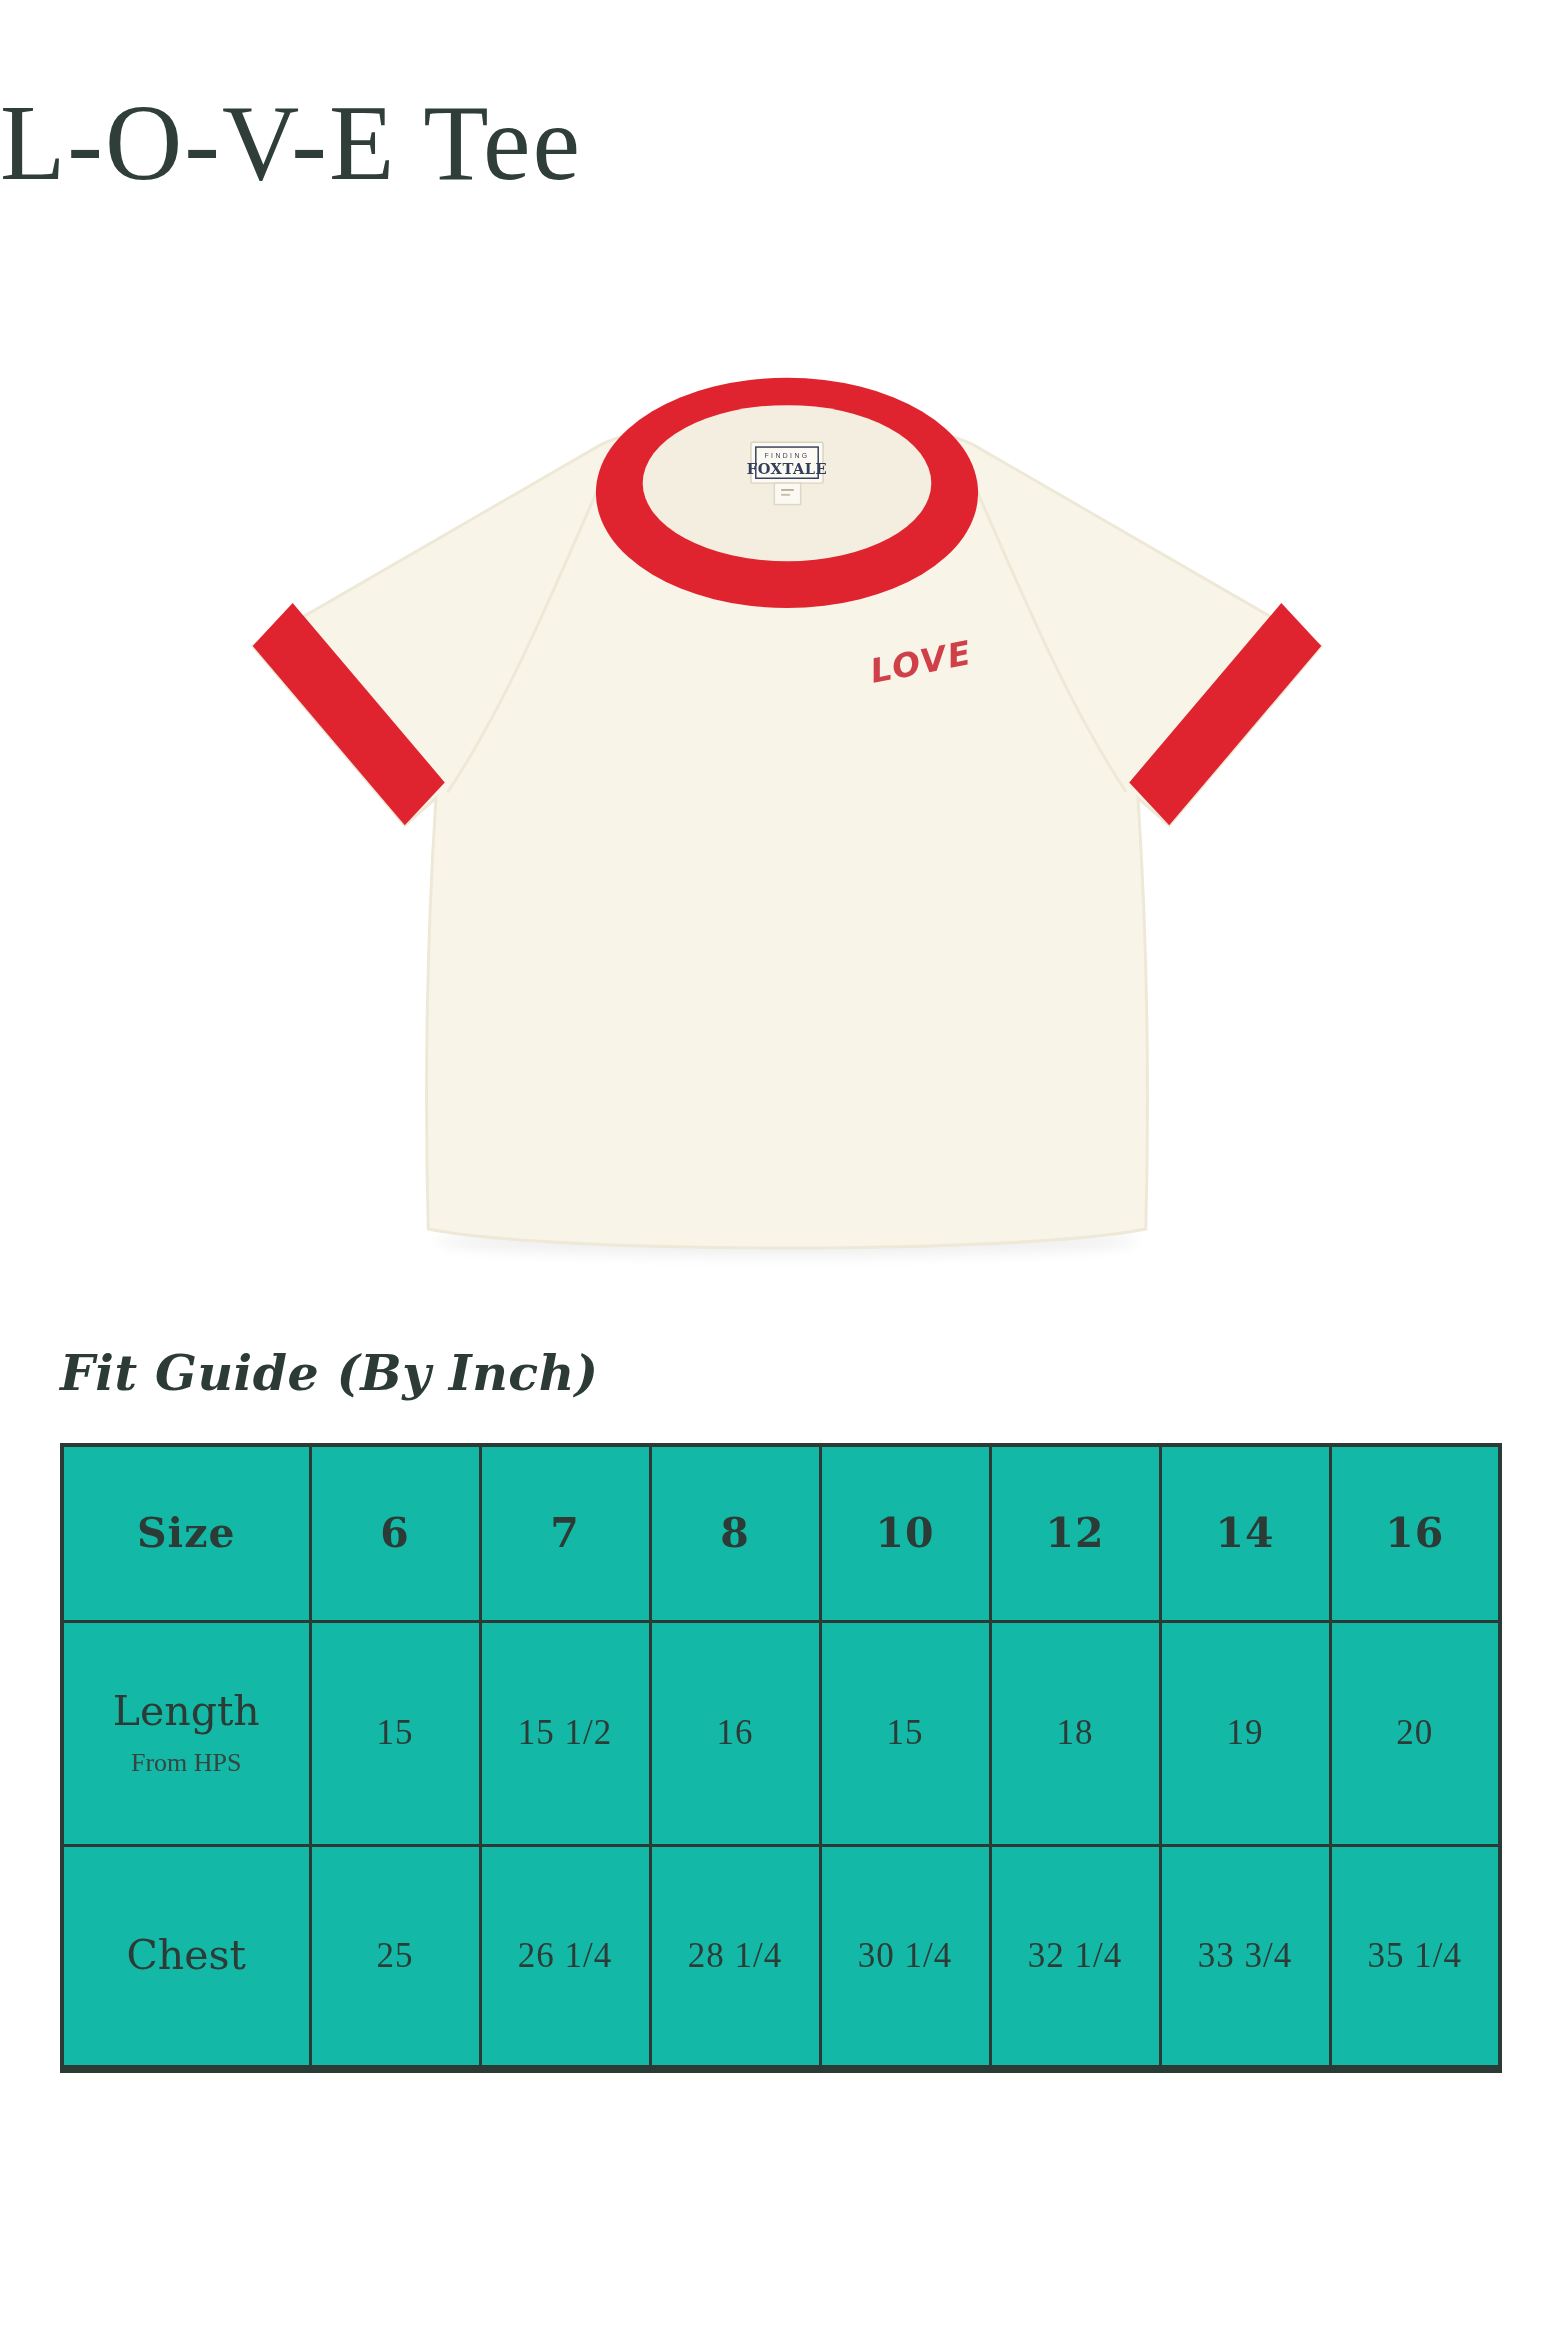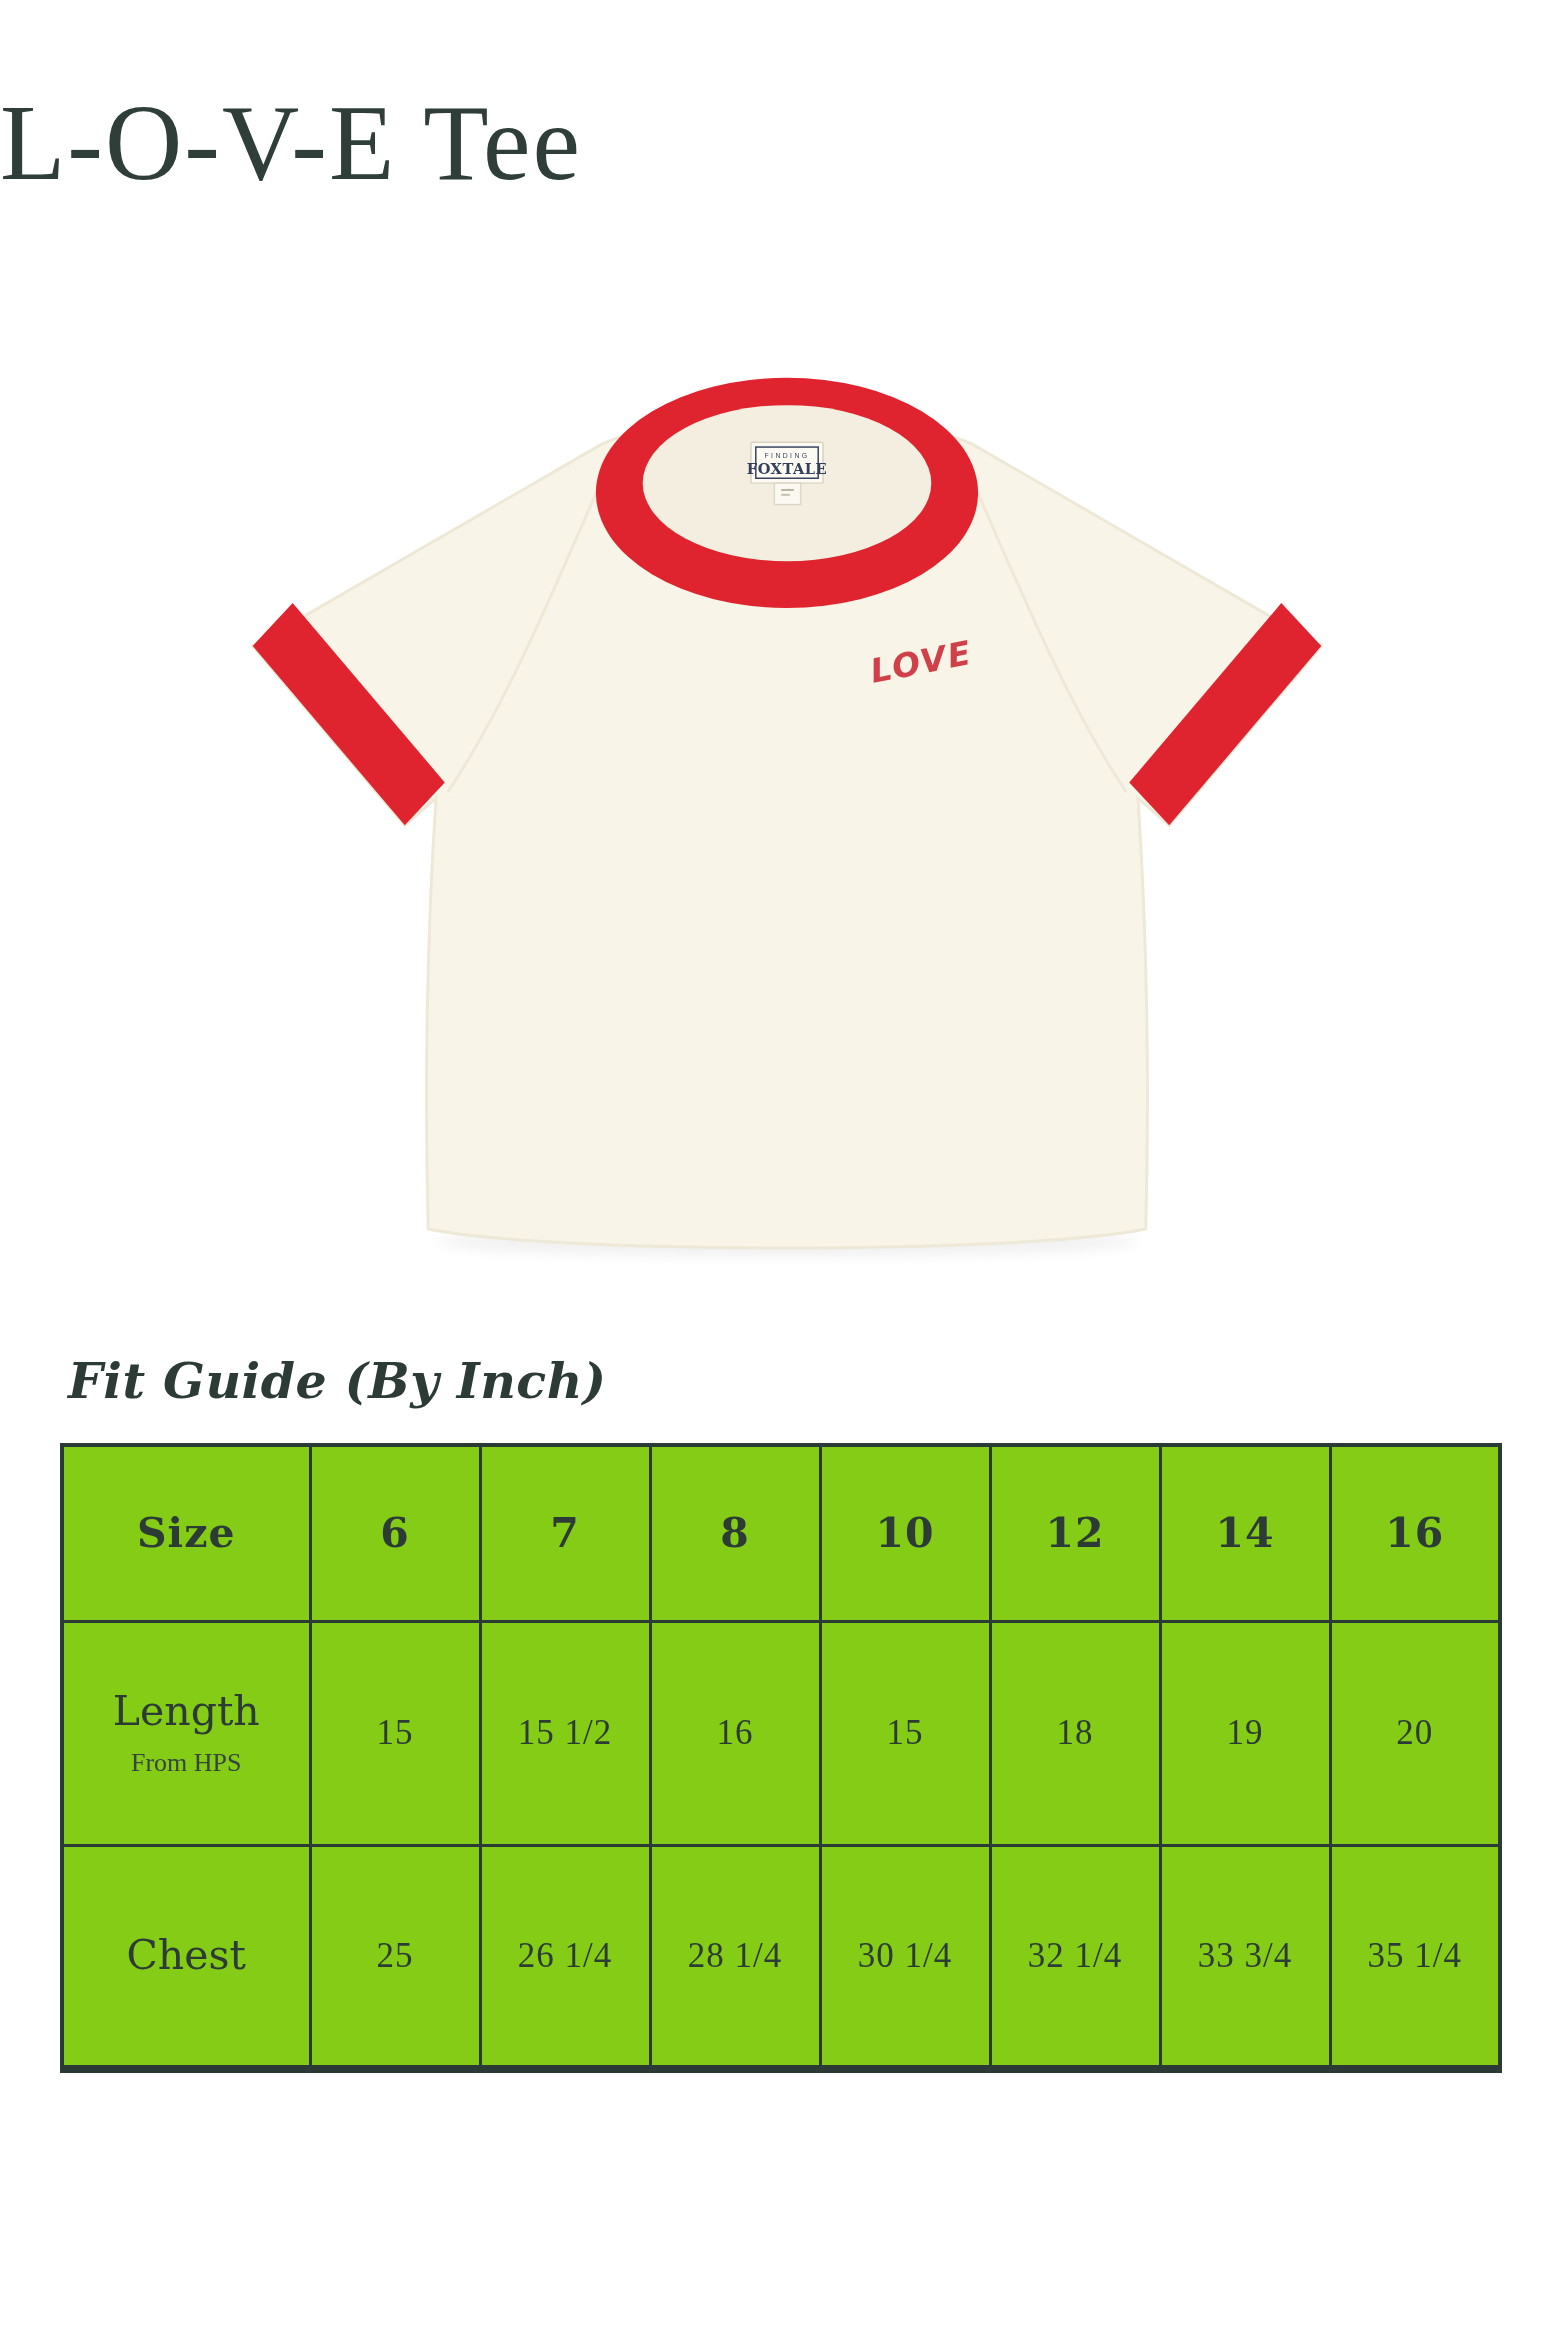--- a/index.html
+++ b/index.html
@@ -17,36 +17,36 @@
     text-align:left;font-weight:400;font-size:107px;letter-spacing:2px;
     font-family:"Liberation Serif","DejaVu Serif",serif;color:#2f3e39;
   }
 
   .photo-area{
     position:absolute;left:192px;top:371px;width:1190px;height:897px;
   }
   .photo-area svg{width:100%;height:100%;display:block;}
 
   .fit-heading{
-    position:absolute;left:60px;top:1344px;margin:8px;
+    position:absolute;left:60px;top:1344px;margin:0;
     font-family:"DejaVu Serif","Liberation Serif",serif;
     font-style:italic;font-weight:700;font-size:49px;letter-spacing:0.5px;
     color:#2d3b36;
     text-align:center;
   }
 
   table.fit{
     position:absolute;left:60px;top:1443px;width:1436px;
     border-collapse:collapse;table-layout:fixed;
     border:4.9px solid var(--ink);
   }
   table.fit td,table.fit th{
     border:3.9px solid var(--ink);
     text-align:center;vertical-align:middle;padding:0;
-    background:#84cc16;
+    background:#14b8a6;
   }
   table.fit tr.head-row{height:176px;}
   table.fit tr.data-row{height:224px;}
   table.fit tr.data-row:last-child td,
   table.fit tr.data-row:last-child th{border-bottom-width:8.8px;}
 
   .hcell{
     font-family:"DejaVu Serif","Liberation Serif",serif;
     font-weight:700;font-size:41px;letter-spacing:1px;color:#2d3b36;
   }

